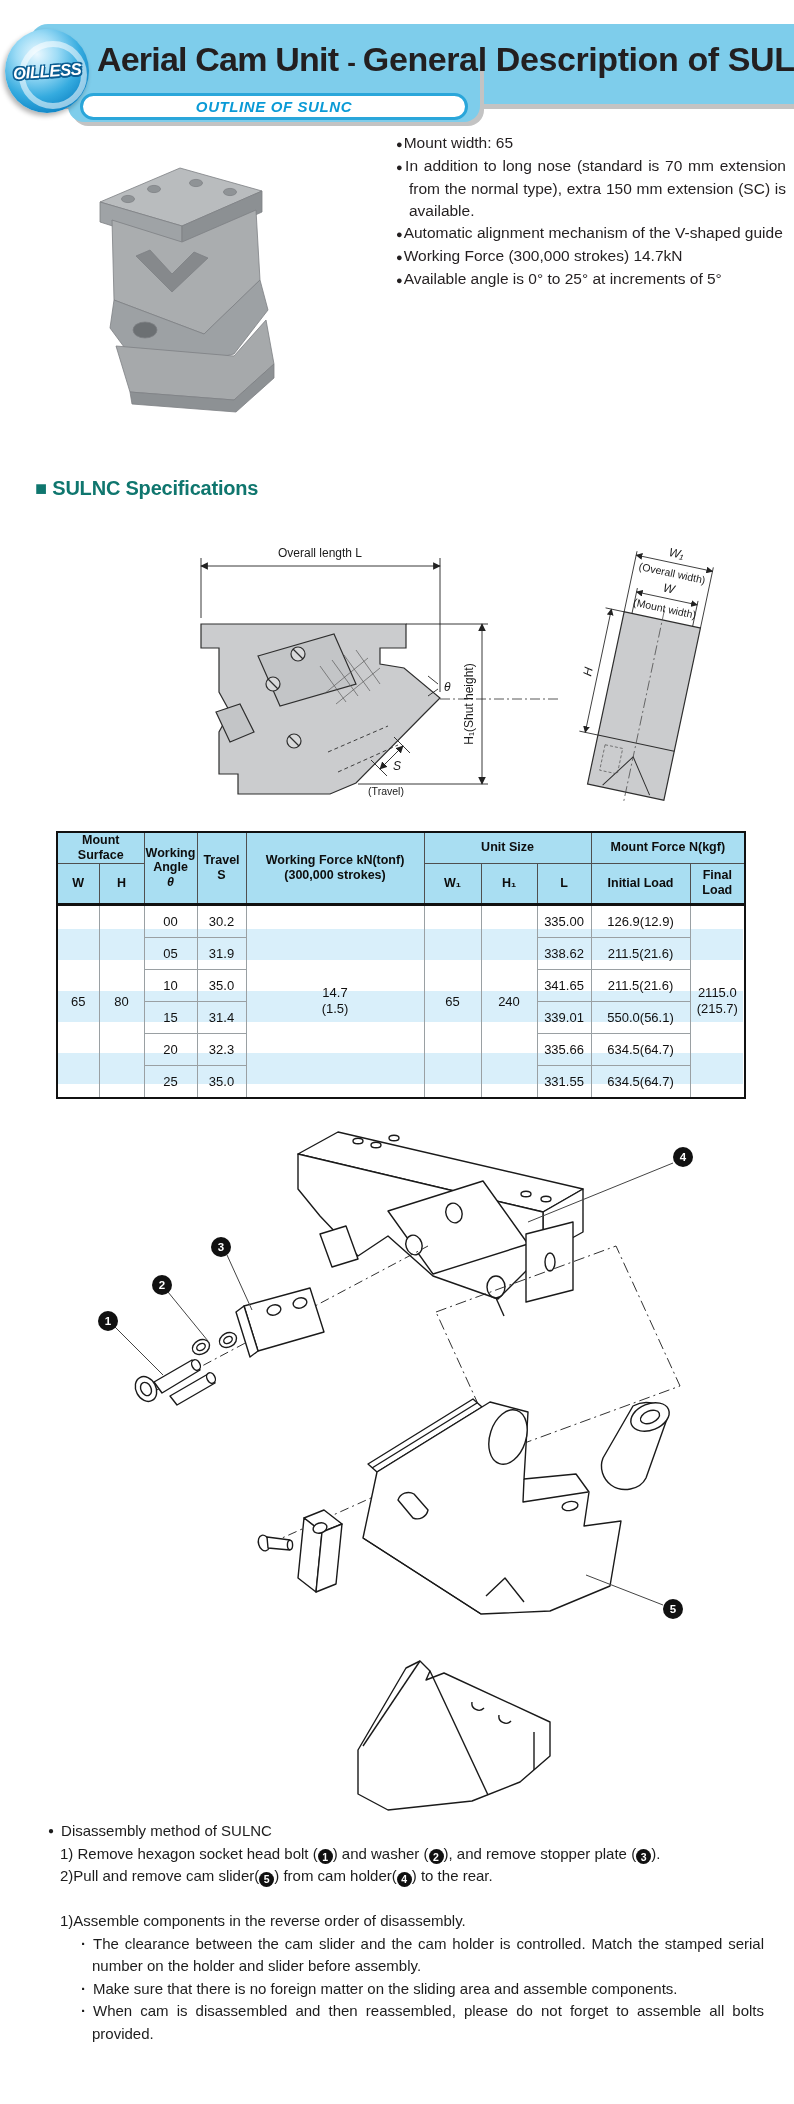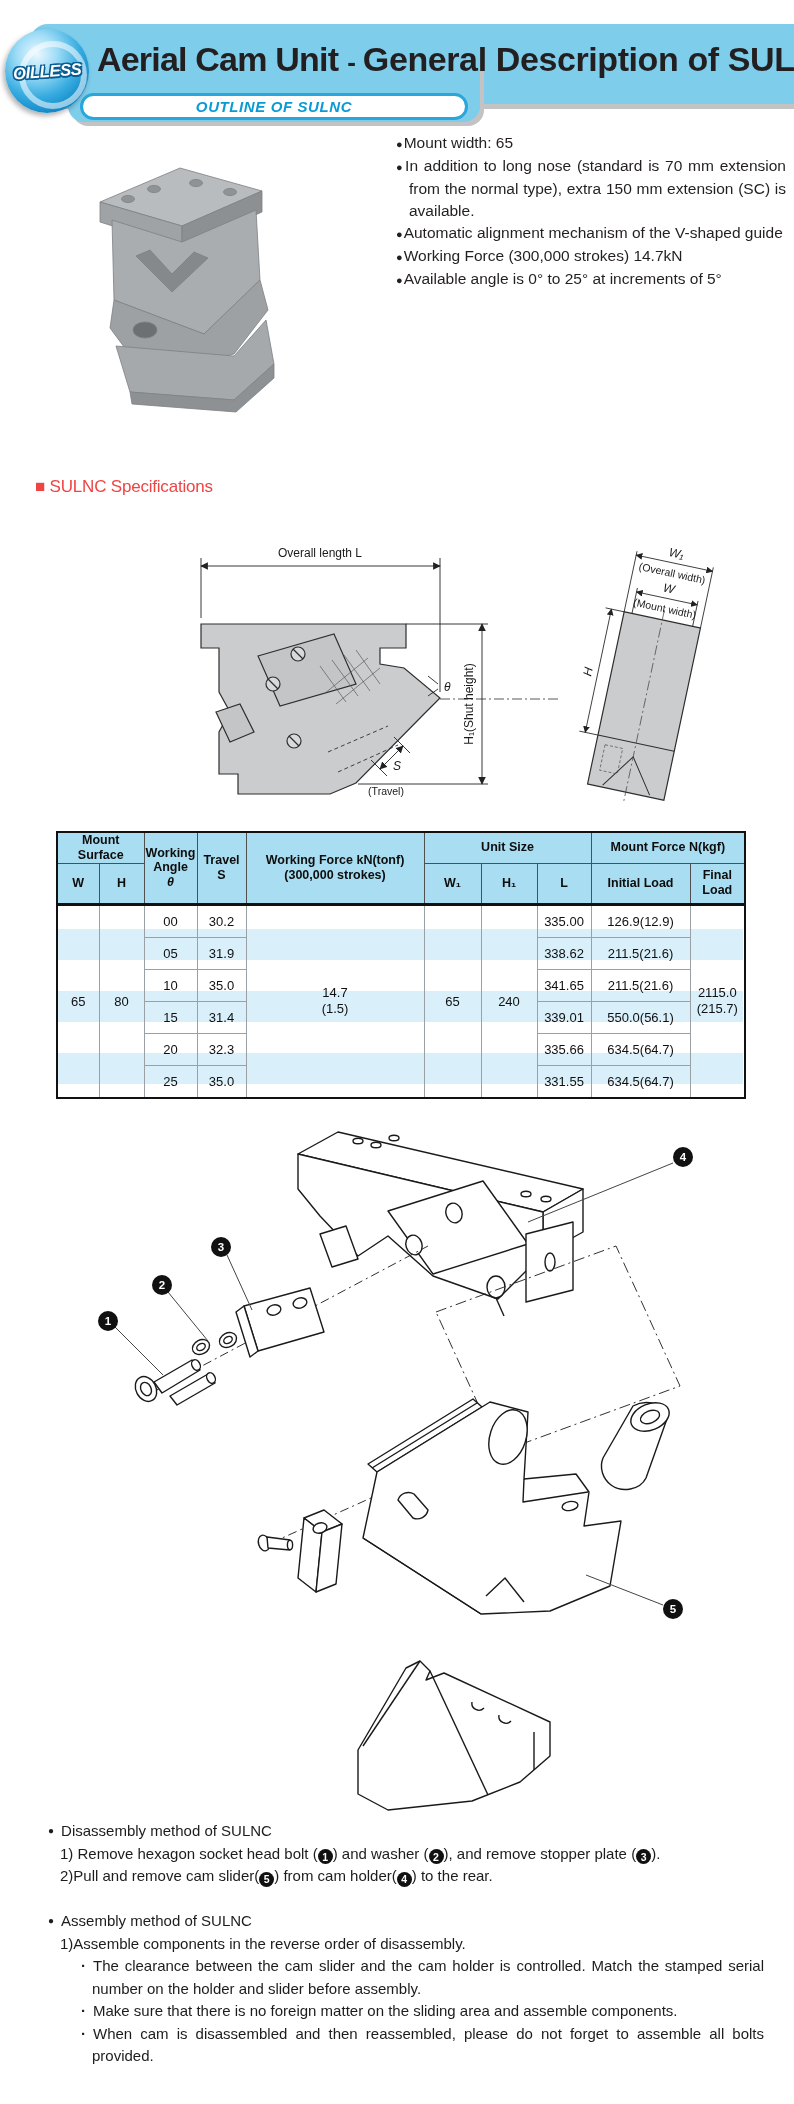--- a/index.html
+++ b/index.html
@@ -51,21 +51,21 @@
     font-size:15.5px; line-height:22px; text-align:justify;
     padding-left:13px; text-indent:-13px; color:#231f20;
   }
   .feature::before { content:"●"; font-size:11px; letter-spacing:1px; }
 
   
   .product  { position:absolute; left:82px;  top:158px;  width:216px; height:262px; }
   .specdiag { position:absolute; left:88px;  top:536px;  width:662px; height:282px; }
   .exploded { position:absolute; left:58px;  top:1094px; width:694px; height:722px; }
 
-  .sec-heading { position:absolute; font-size:17px; font-weight:normal; color:#ef4444; letter-spacing:-.2px; }
+  .sec-heading { position:absolute; font-size:20px; font-weight:bold; color:#0f766e; letter-spacing:-.2px; }
   .sec-heading.h-spec   { left:35px; top:477px; }
   .sec-heading.h-struct { left:35px; top:1077px; }
 
   
   .table-wrap { position:absolute; left:56px; top:831px; width:688px; }
   .stripes {
     position:absolute; left:1px; right:1px; top:67px; height:186px;
     background:repeating-linear-gradient(to bottom, #ffffff 0 31px, #d9effa 31px 62px);
   }
   table.spec {
@@ -435,20 +435,19 @@
     </g>
   </svg>
 
   <div class="method m-dis">
     <div class="method-title">Disassembly method of SULNC</div>
     <div class="method-step">1) Remove hexagon socket head bolt (<span class="ball">1</span>) and washer (<span class="ball">2</span>), and remove stopper plate (<span class="ball">3</span>).</div>
     <div class="method-step">2)Pull and remove cam slider(<span class="ball">5</span>) from cam holder(<span class="ball">4</span>) to the rear.</div>
   </div>
 
   <div class="method m-asm">
-    <div class="method-title">Assembly method of SULNC</div>
     <div class="method-step">1)Assemble components in the reverse order of disassembly.</div>
     <div class="method-note">The clearance between the cam slider and the cam holder is controlled. Match the stamped serial number on the holder and slider before assembly.</div>
     <div class="method-note">Make sure that there is no foreign matter on the sliding area and assemble components.</div>
     <div class="method-note">When cam is disassembled and then reassembled, please do not forget to assemble all bolts provided.</div>
   </div>
 
 </div>
 
 </body></html>

